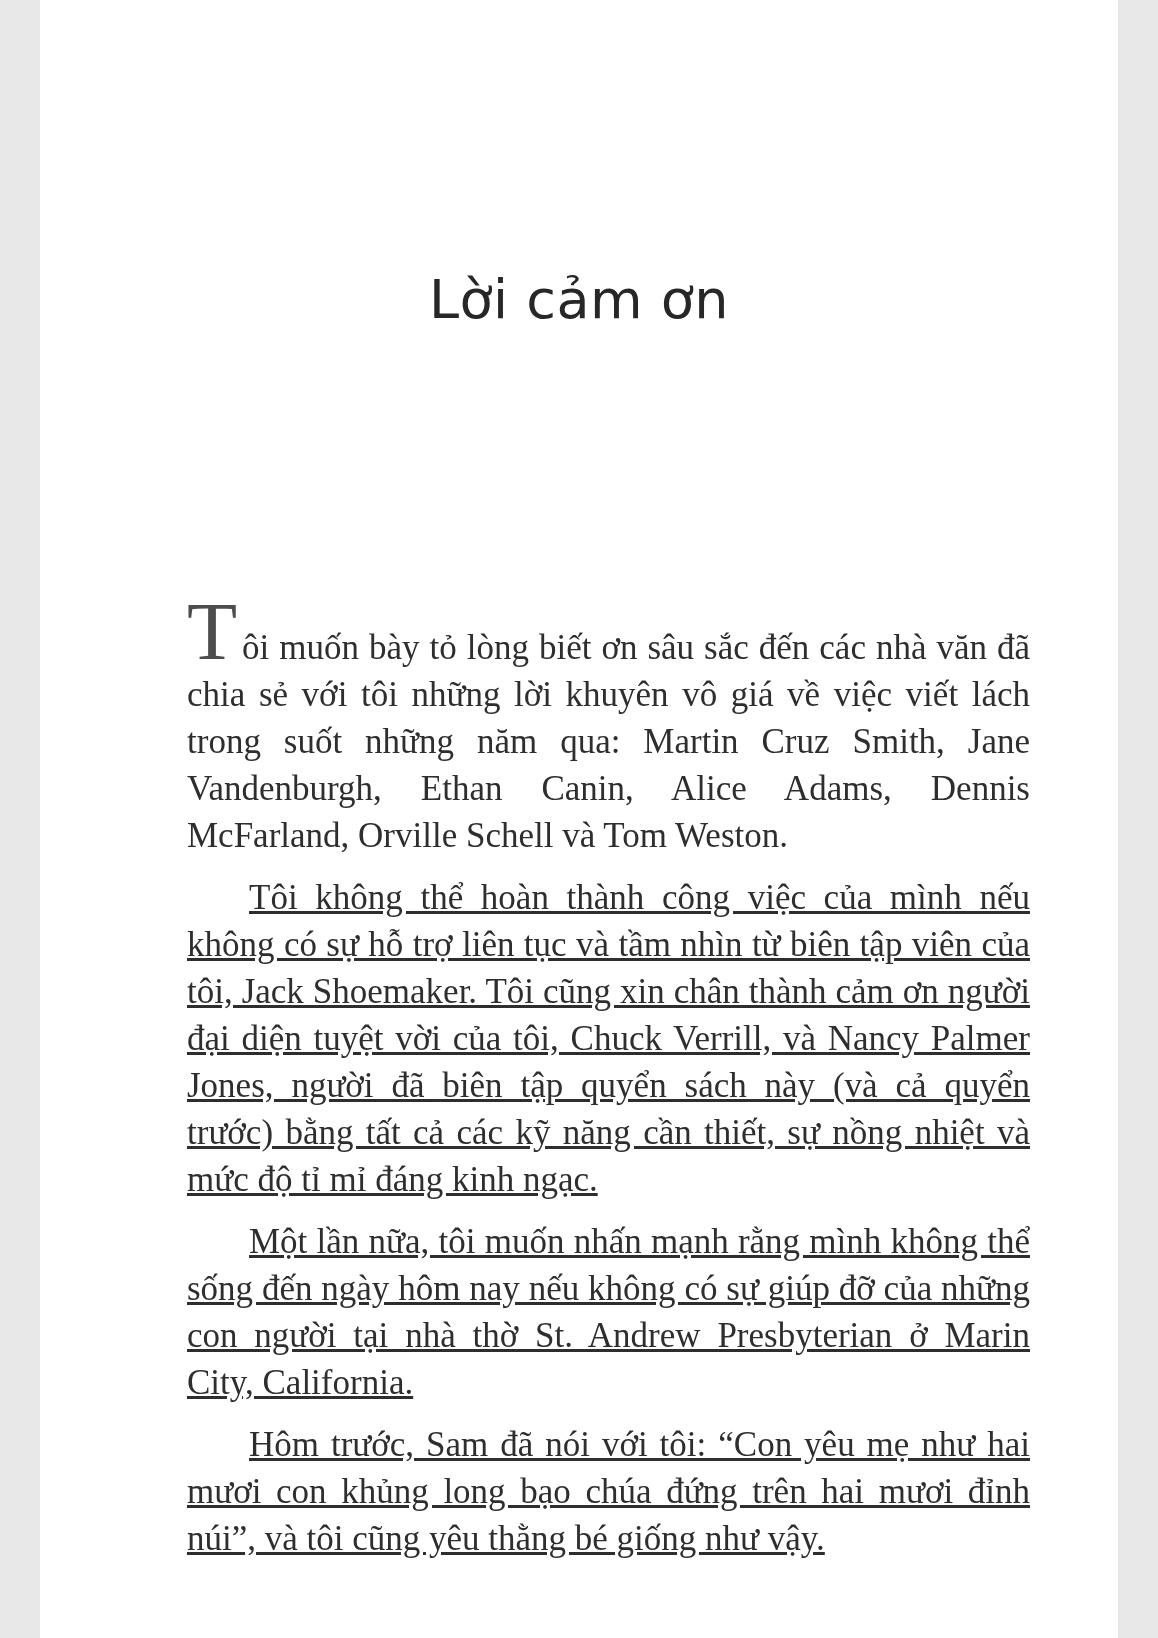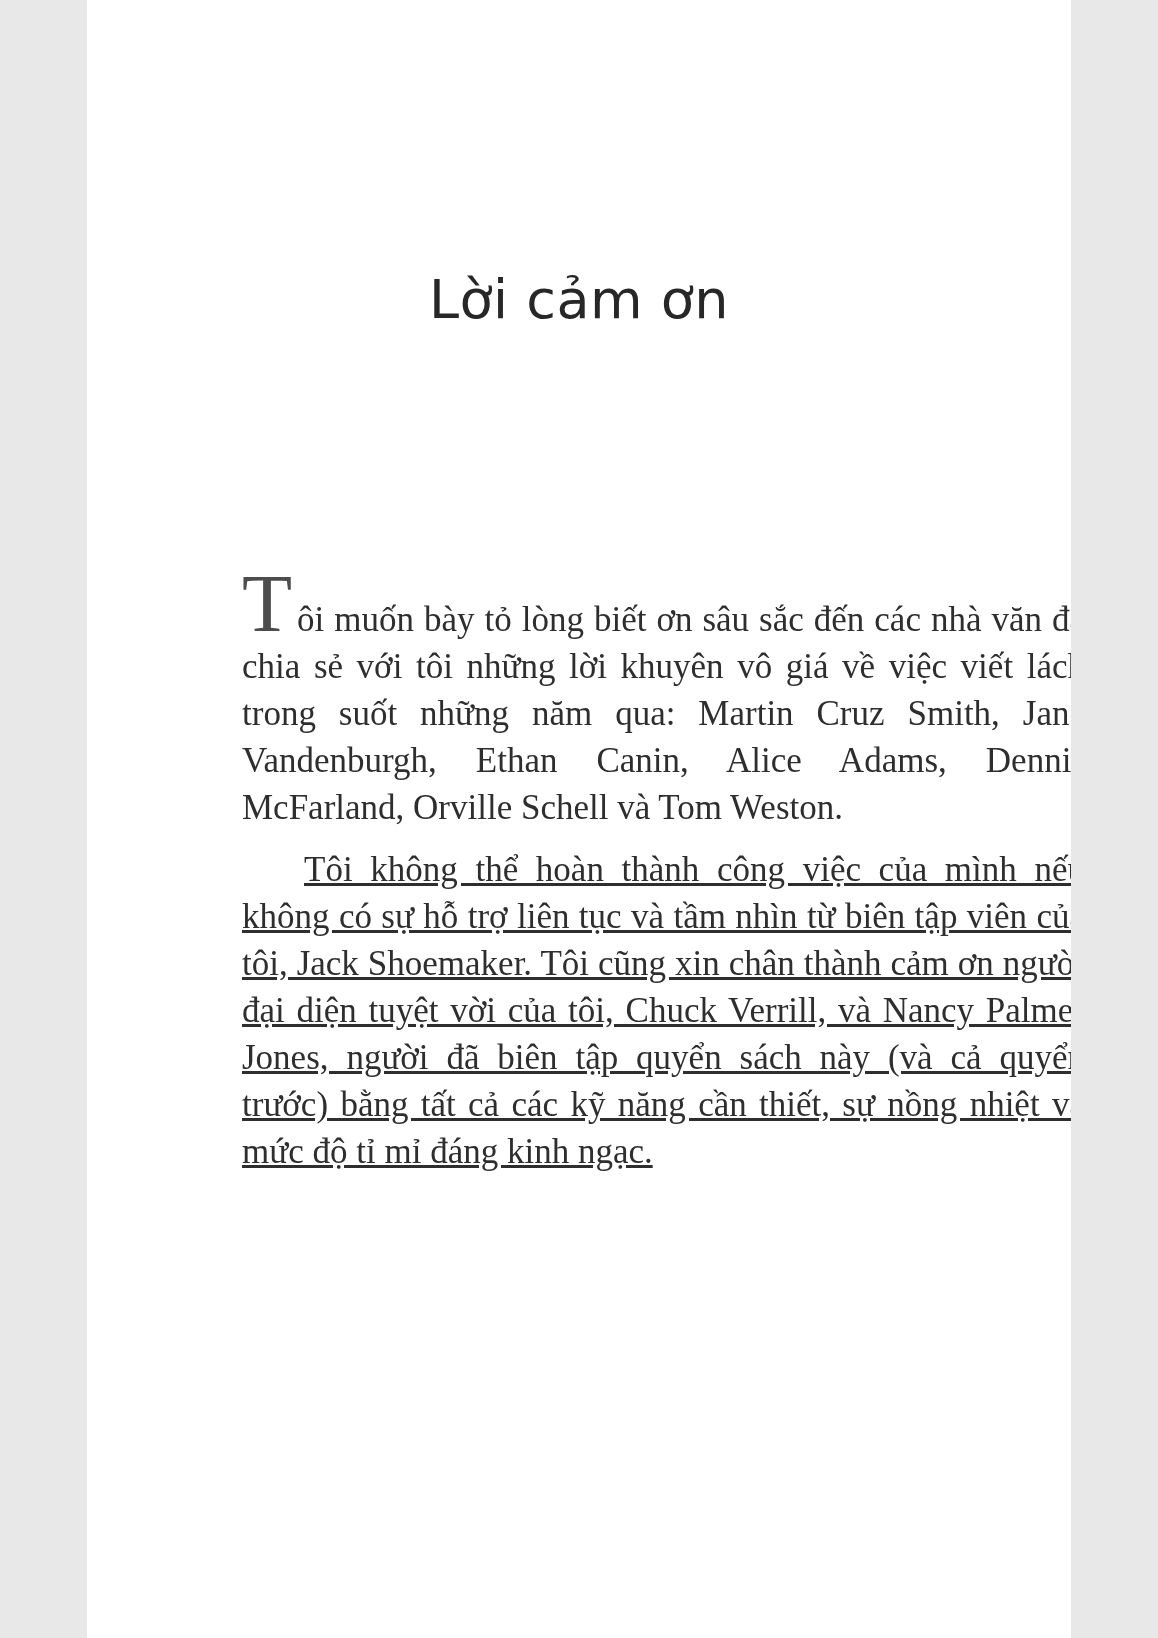--- a/index.html
+++ b/index.html
@@ -2,21 +2,21 @@
 <html style="--bg: #ffffff; --title-color: #272727; --text-color: #2e2e2e; --initial-color: #4d4d4d;"><head>
 <meta charset="utf-8">
 <style>
   html, body {
     margin: 0;
     padding: 0;
     background: #e8e8e8;
   }
   .page {
     position: relative;
-    width: 984px;
+    width: 1078px;
     height: 1638px;
     margin: 0 auto;
     background: var(--bg, #ffffff);
     overflow: hidden;
   }
   .title {
     position: absolute;
     top: 268px;
     left: 0;
     width: 100%;
@@ -24,29 +24,28 @@
     text-align: center;
     font-family: "DejaVu Sans", "Liberation Sans", sans-serif;
     font-weight: 500;
     font-size: 54px;
     letter-spacing: 0.5px;
     color: var(--title-color, #272727);
   }
   .body {
     position: absolute;
     left: 147px;
-    top: 596px;
+    top: 624px;
     width: 843px;
     font-family: "Liberation Serif", "DejaVu Serif", serif;
     font-size: 35px;
     line-height: 47px;
     color: var(--text-color, #2e2e2e);
     text-align: justify;
     text-justify: inter-word;
-    margin-left: 8px;
   }
   .para {
     margin: 0;
     padding: 0;
   }
   .para + .para {
     margin-top: 15px;
   }
   .para.indent {
     text-indent: 62px;
@@ -66,15 +65,17 @@
 <body>
 
 <div class="page">
   <h1 class="title">Lời cảm ơn</h1>
 
   <div class="body">
     <p class="para"><span class="initial">T</span><span>ôi muốn bày tỏ lòng biết ơn sâu sắc đến các nhà văn đã chia sẻ với tôi những lời khuyên vô giá về việc viết lách trong suốt những năm qua: Martin Cruz Smith, Jane Vandenburgh, Ethan Canin, Alice Adams, Dennis McFarland, Orville Schell và Tom Weston.</span></p>
 
     <p class="para indent">Tôi không thể hoàn thành công việc của mình nếu không có sự hỗ trợ liên tục và tầm nhìn từ biên tập viên của tôi, Jack Shoemaker. Tôi cũng xin chân thành cảm ơn người đại diện tuyệt vời của tôi, Chuck Verrill, và Nancy Palmer Jones, người đã biên tập quyển sách này (và cả quyển trước) bằng tất cả các kỹ năng cần thiết, sự nồng nhiệt và mức độ tỉ mỉ đáng kinh ngạc.</p>
 
+    <p class="para indent">Một lần nữa, tôi muốn nhấn mạnh rằng mình không thể sống đến ngày hôm nay nếu không có sự giúp đỡ của những con người tại nhà thờ St. Andrew Presbyterian ở Marin City, California.</p>
 
+    <p class="para indent">Hôm trước, Sam đã nói với tôi: “Con yêu mẹ như hai mươi con khủng long bạo chúa đứng trên hai mươi đỉnh núi”, và tôi cũng yêu thằng bé giống như vậy.</p>
   </div>
 </div>
 
 </body></html>

